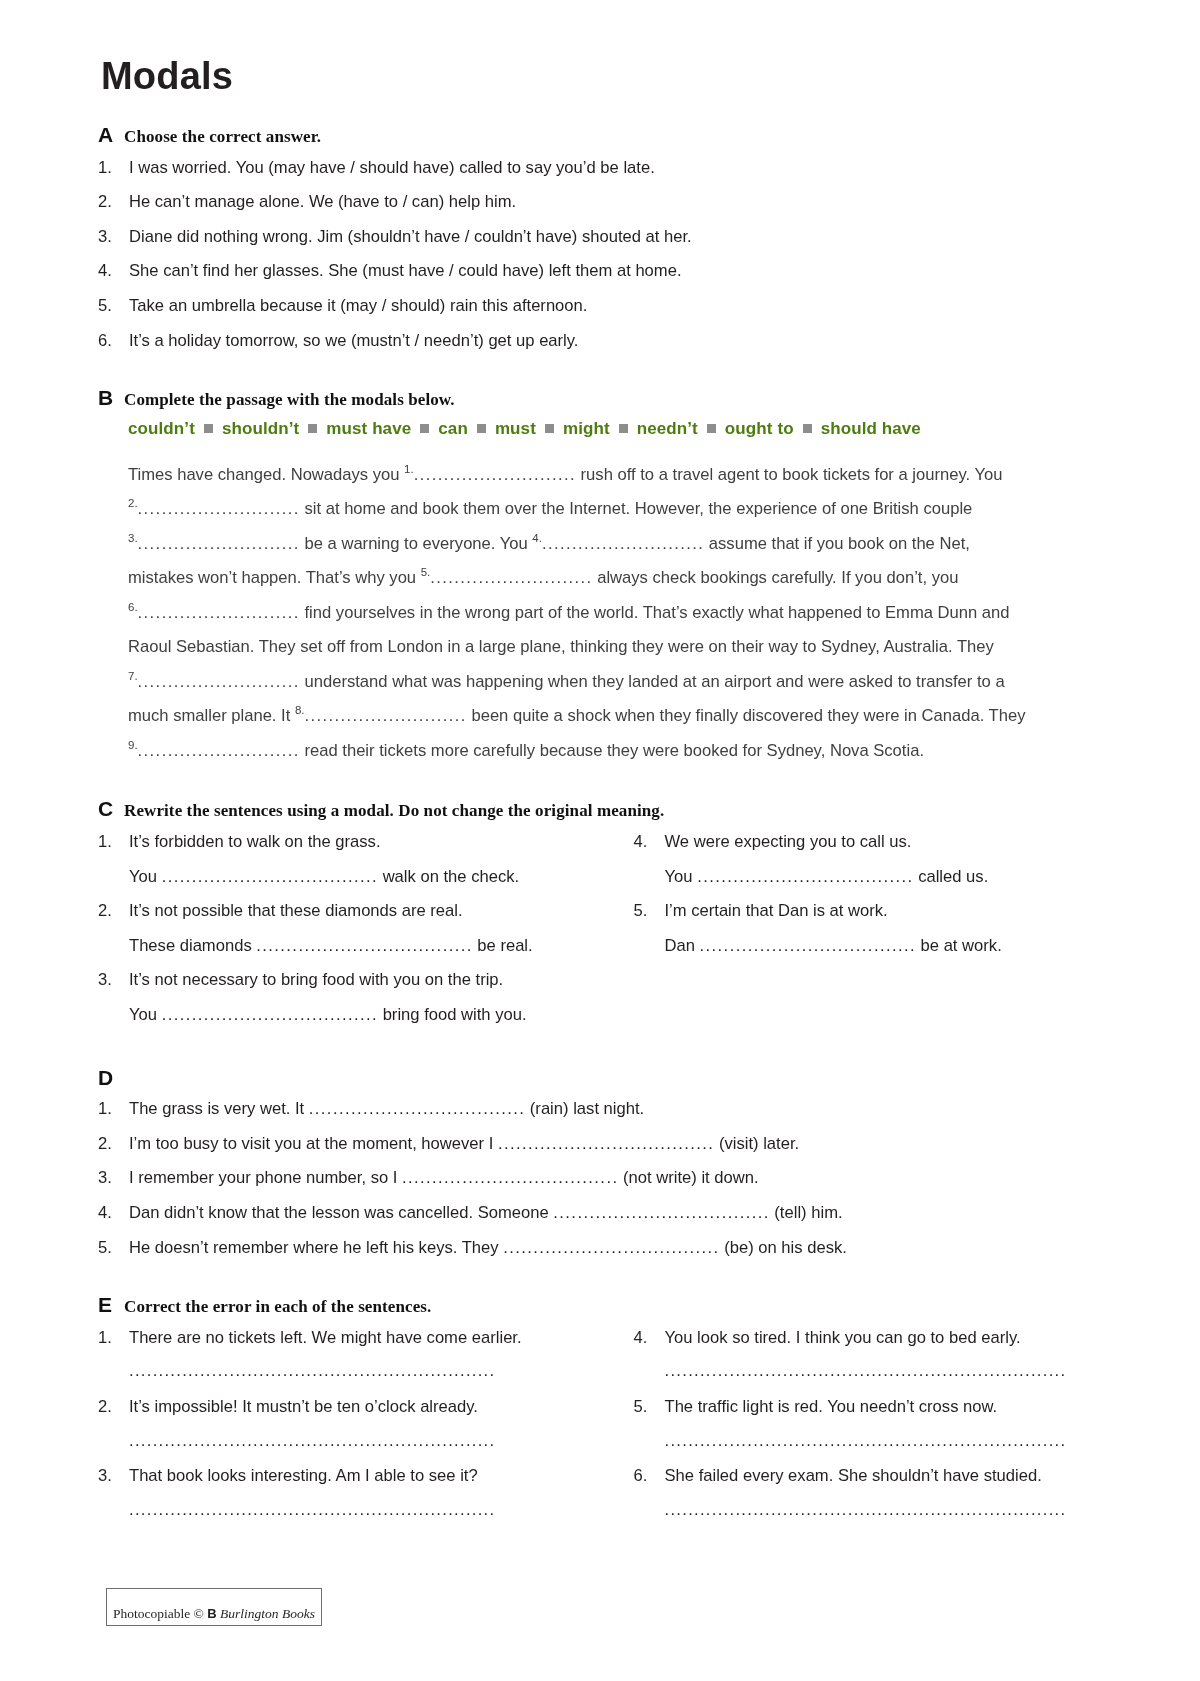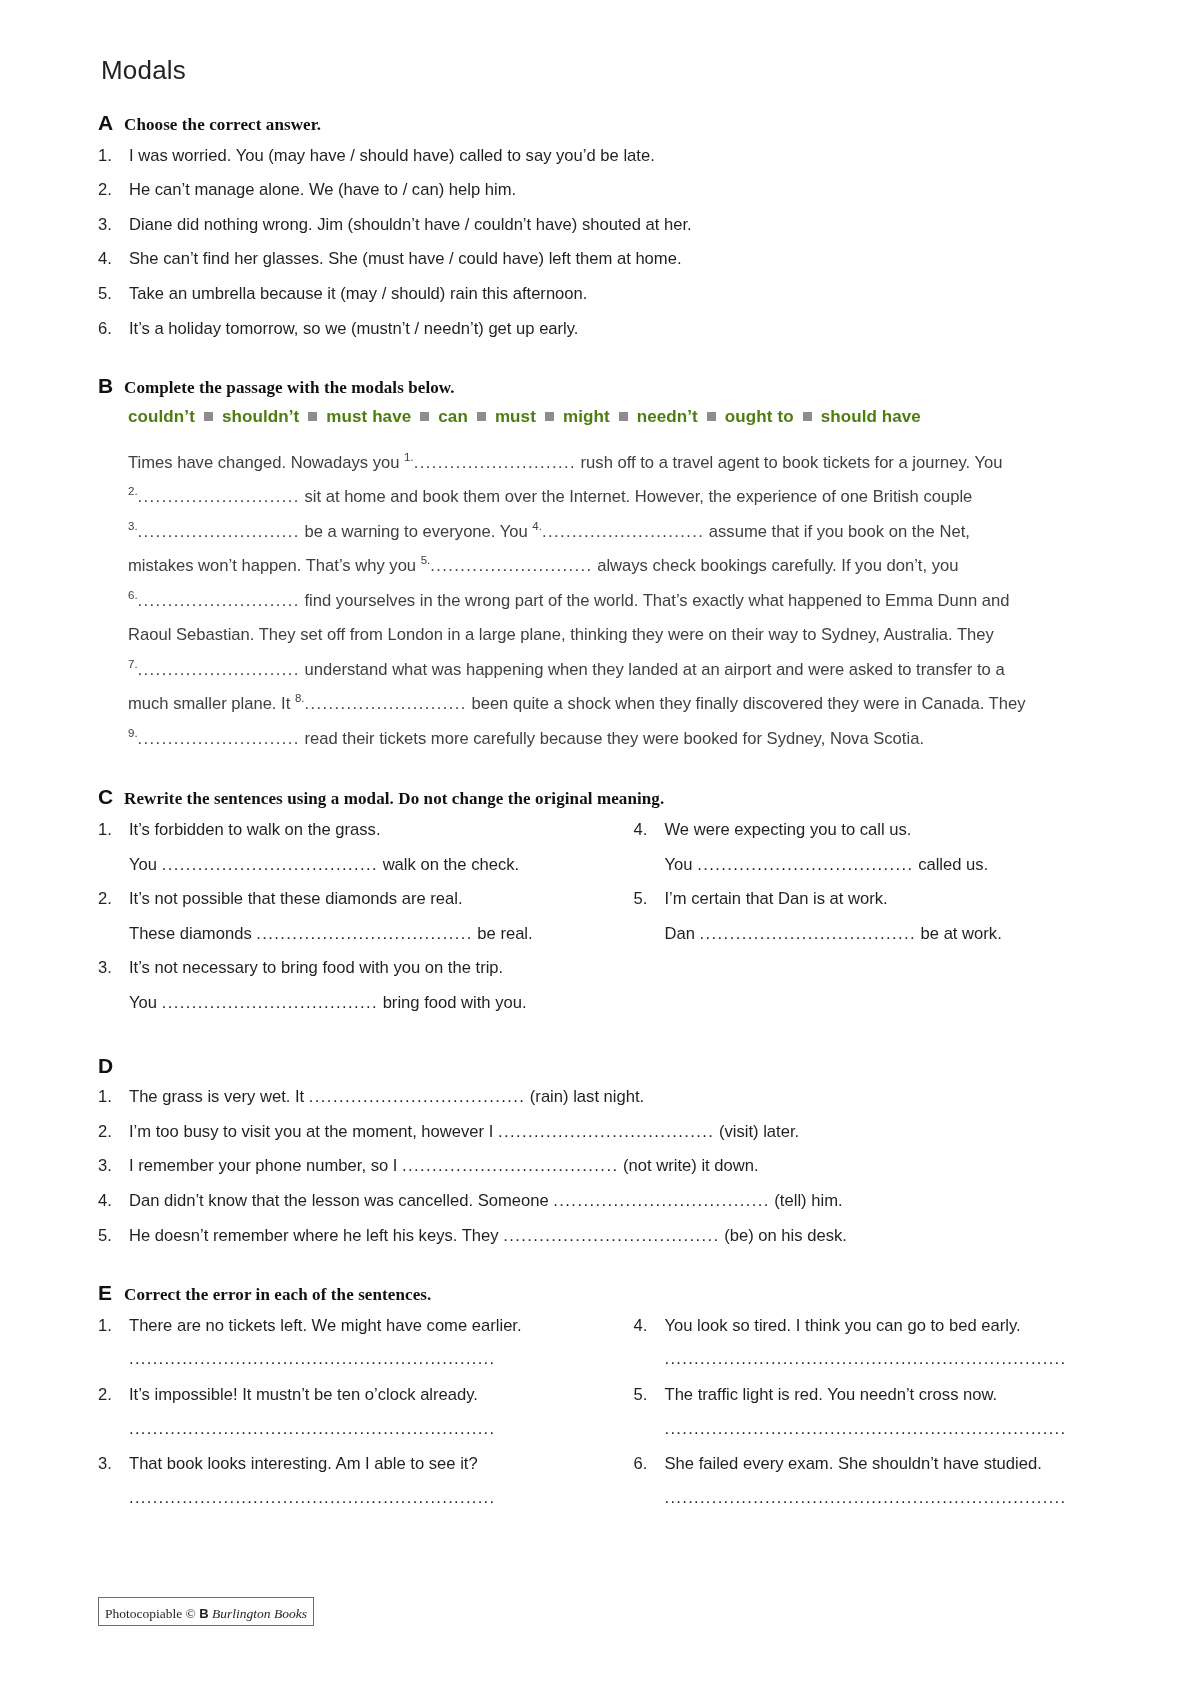--- a/index.html
+++ b/index.html
@@ -20,22 +20,22 @@
     position: relative;
     width: 1200px;
     height: 1681px;
     box-sizing: border-box;
     padding: 55px 95px 0 98px;
   }
 
   
   .worksheet-title {
     font-family: "Liberation Sans", sans-serif;
-    font-size: 26px;
-    font-weight: 400;
+    font-size: 38px;
+    font-weight: 700;
     letter-spacing: 0.2px;
     color: #231f20;
     margin: 0 0 26px 3px;
   }
 
   
   .section {
     margin-bottom: 0;
   }
   .section-head {
@@ -155,26 +155,27 @@
 
   
   .footer {
     position: absolute;
     left: 98px;
     bottom: 55px;
   }
   .footer-box {
     display: inline-block;
     border: 1px solid #6d6d6d;
-    padding: 8px 6px 3px 6px;
+    padding: 17px 6px 3px 6px;
     font-family: "Liberation Serif", serif;
     font-size: 13.5px;
     color: #231f20;
     line-height: 1.15;
     white-space: nowrap;
+    margin-left: 8px;
   }
   .footer-b {
     font-family: "Liberation Sans", sans-serif;
     font-weight: bold;
     font-size: 13px;
   }
   .footer-brand {
     font-style: italic;
   }
 </style>

